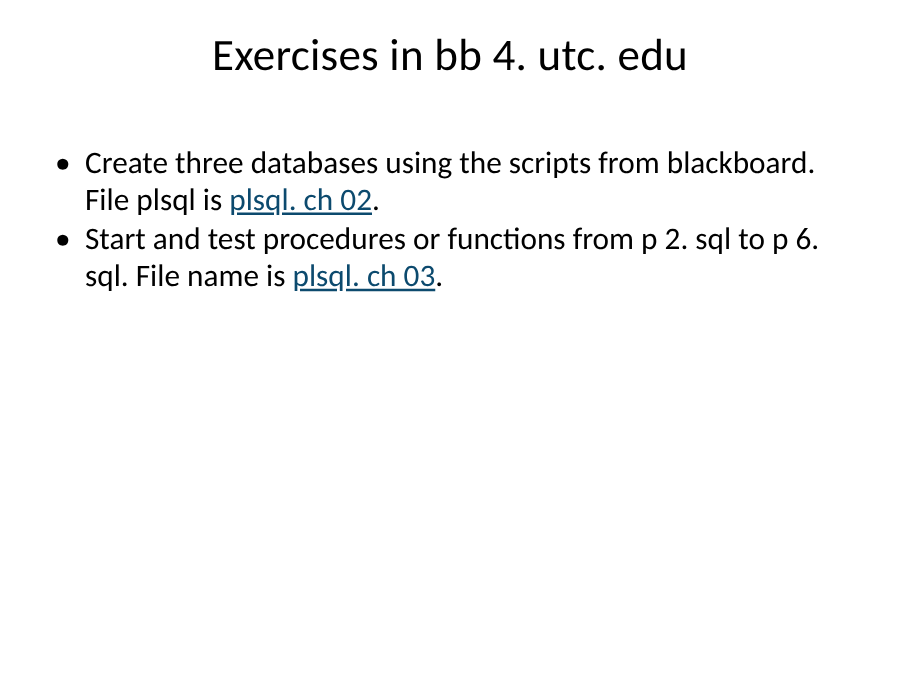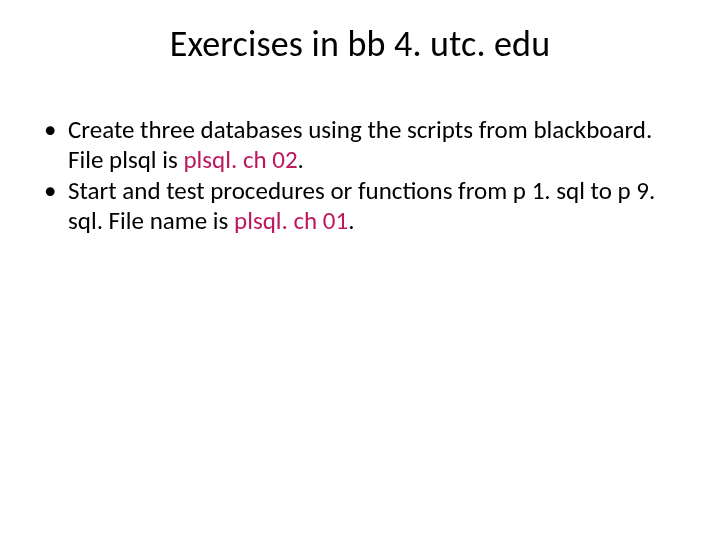--- a/index.html
+++ b/index.html
@@ -47,31 +47,32 @@
     position: relative;
   }
   li::before {
     content: "•";
     position: absolute;
     left: 8px;
     top: 0;
     font-size: 25px;
   }
   .u {
-    color: #be185d;
+    text-decoration: underline;
+    color: #0c4a6e;
   }
 </style>
 </head>
 <body>
 
 <div class="slide">
   <div class="title">Exercises in bb 4. utc. edu</div>
   <div class="content">
     <ul>
       <li>
         <span>Create three databases using the scripts from blackboard. File plsql is </span><span class="u">plsql. ch 02</span><span>.</span>
       </li>
       <li>
-        <span>Start and test procedures or functions from p 1. sql to p 9. sql.  File name is </span><span class="u">plsql. ch 01</span><span>.</span>
+        <span>Start and test procedures or functions from p 2. sql to p 6. sql.  File name is </span><span class="u">plsql. ch 03</span><span>.</span>
       </li>
     </ul>
   </div>
 </div>
 
 </body></html>

